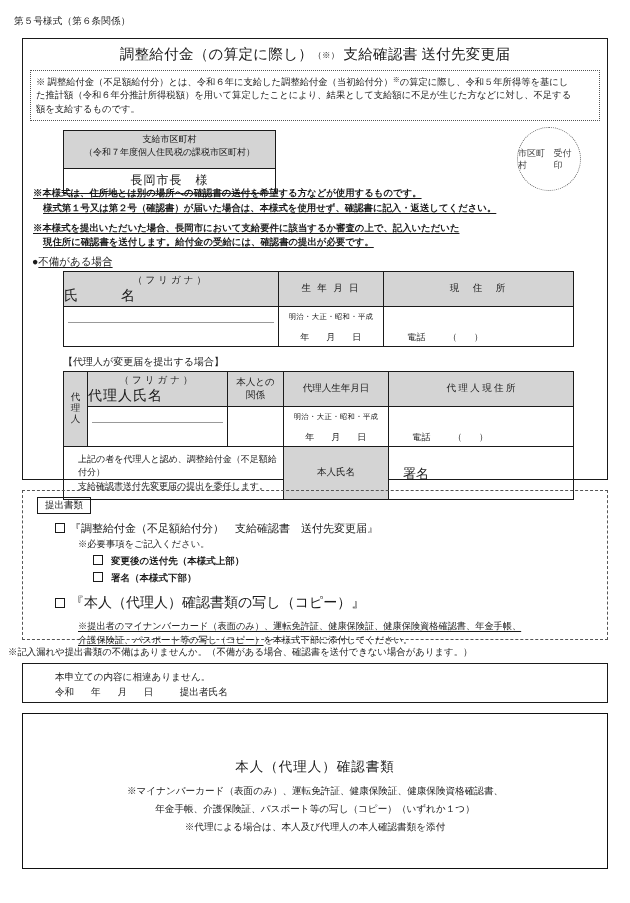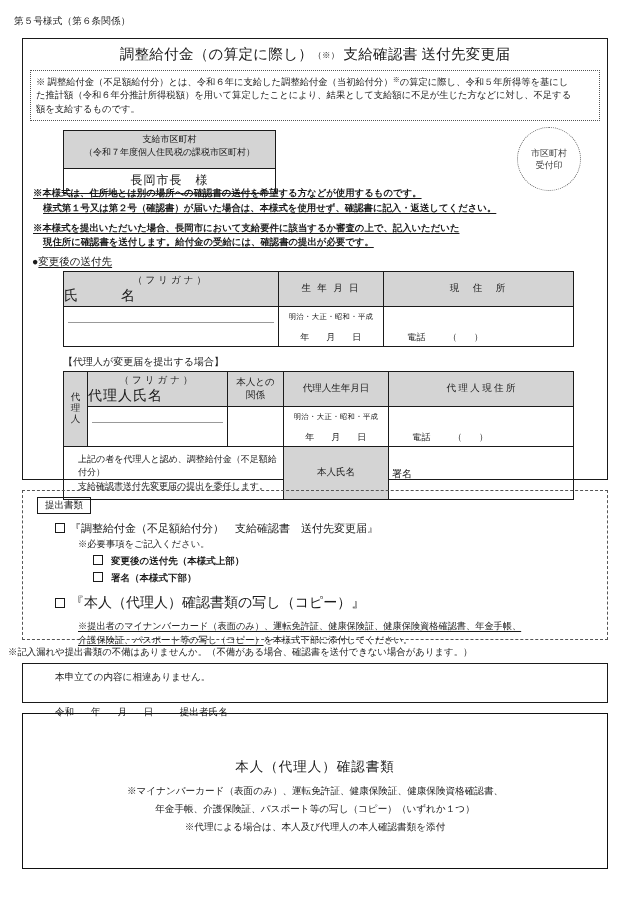--- a/index.html
+++ b/index.html
@@ -108,21 +108,21 @@
   
   .stamp {
     position: absolute;
     right: 26px;
     top: -3px;
     width: 62px;
     height: 62px;
     border: 1.2px dotted #666;
     border-radius: 50%;
     display: flex;
-    flex-direction: column;
+    flex-direction: row;
     align-items: center;
     justify-content: center;
     font-size: 9px;
     line-height: 1.35;
     color: #444;
   }
 
   
   .notices {
     margin: 6px 0 0 10px;
@@ -205,21 +205,21 @@
     line-height: 1.15;
     padding: 0 1px;
     width: 16px;
   }
   .vert-label span { display: block; }
   .consent {
     font-size: 9px;
     line-height: 1.5;
     padding: 6px 4px 6px 14px;
   }
-  .sig-cell { font-size: 10px; padding: 2px 0 0 3px; vertical-align: top;}
+  .sig-cell { font-size: 13px; padding: 2px 0 0 14px; vertical-align: top;}
 
   
   .docs-box {
     position: absolute;
     left: 22px;
     top: 490px;
     width: 586px;
     height: 150px;
     border: 1px dashed #555;
     box-sizing: border-box;
@@ -264,21 +264,21 @@
     left: 22px;
     top: 663px;
     width: 586px;
     height: 40px;
     border: 1.3px solid #1a1a1a;
     box-sizing: border-box;
     padding: 5px 0 0 32px;
     font-size: 9.6px;
     line-height: 1.6;
   }
-  .decl-date span { display: inline-block; margin-top: 20px; }
+  .decl-date span { display: inline-block; }
 
   
   .id-box {
     position: absolute;
     left: 22px;
     top: 713px;
     width: 586px;
     height: 156px;
     border: 1.6px solid #111;
     box-sizing: border-box;
@@ -331,21 +331,21 @@
       <div class="para">
         <div class="u">※本様式は、住所地とは別の場所への確認書の送付を希望する方などが使用するものです。</div>
         <div class="indent"><span class="u">様式第１号又は第２号（確認書）が届いた場合は、本様式を使用せず、確認書に記入・返送してください。</span></div>
       </div>
       <div class="para">
         <div class="u">※本様式を提出いただいた場合、長岡市において支給要件に該当するか審査の上で、記入いただいた</div>
         <div class="indent"><span class="u">現住所に確認書を送付します。給付金の受給には、確認書の提出が必要です。</span></div>
       </div>
     </div>
 
-    <div class="sec-head"><span>●</span><span class="u">変更後の送付先</span></div>
+    <div class="sec-head"><span>●</span><span class="u">不備がある場合</span></div>
 
     <table class="grid">
       <colgroup>
           <col style="width:215px">
           <col style="width:105px">
           <col style="width:190px">
         </colgroup>
       <tbody>
           <tr>
         <td class="hdr furi-cell">

